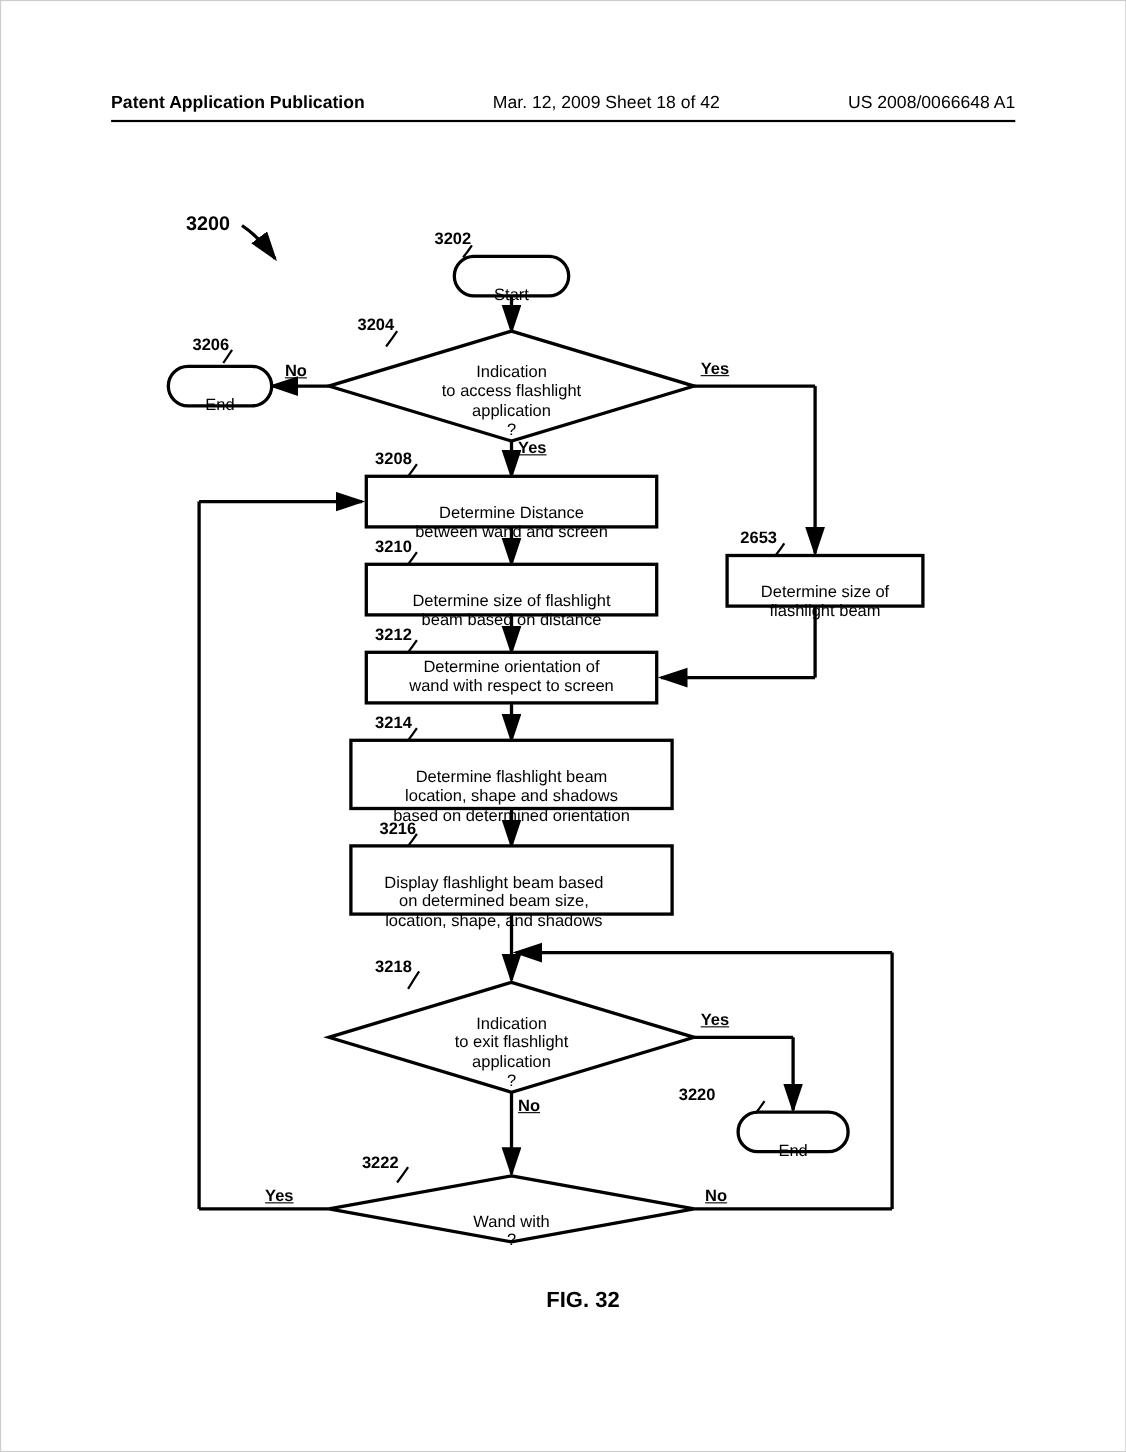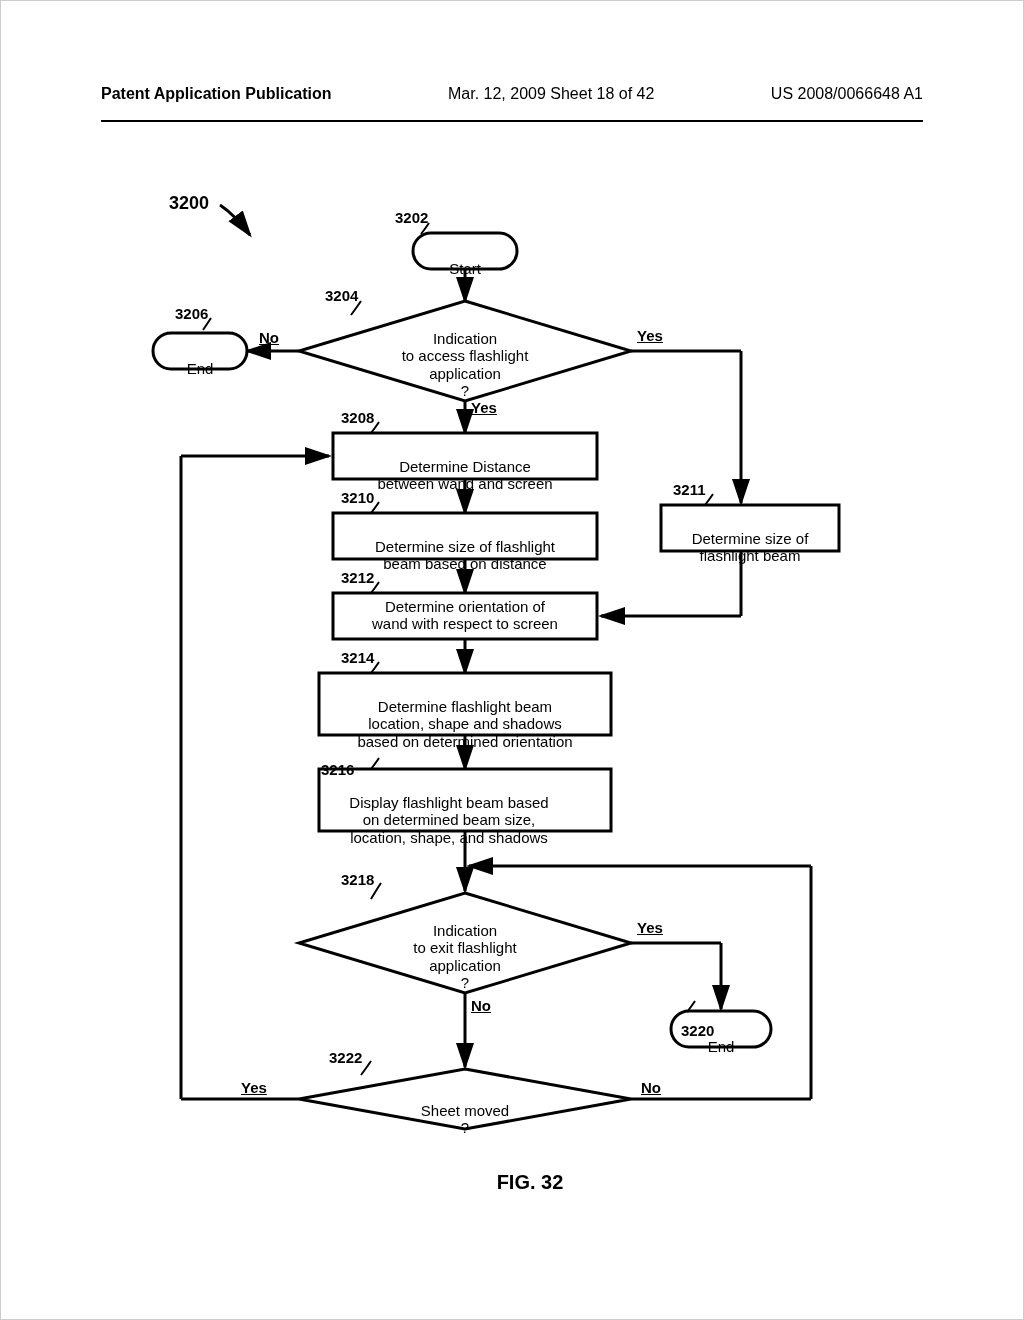--- a/index.html
+++ b/index.html
@@ -19,21 +19,21 @@
   }
   .hdr {
     position: absolute;
     top: 84px;
     left: 100px;
     right: 100px;
     display: flex;
     justify-content: space-between;
     font-size: 16px;
     border-bottom: 2px solid #000;
-    padding-bottom: 17px;
+    padding-bottom: 6px;
   }
   .hdr .pub { font-weight: bold; }
   .fig-title {
     position: absolute;
     left: 0;
     right: 0;
     text-align: center;
     font-weight: bold;
     font-size: 20px;
     margin-left: 36px;
@@ -169,46 +169,46 @@
   <div class="node-text" style="left:332px; top:438px; width:264px; white-space:pre-line;">Determine Distance
 between wand and screen</div>
   <div class="label" style="left:340px; top:408px;">3208</div>
 
   <div class="node-text" style="left:332px; top:518px; width:264px; white-space:pre-line;">Determine size of flashlight
 beam based on distance</div>
   <div class="label" style="left:340px; top:488px;">3210</div>
 
   <div class="node-text" style="left:660px; top:510px; width:178px; white-space:pre-line;">Determine size of
 flashlight beam</div>
-  <div class="label" style="left:672px; top:480px;">3211</div>
+  <div class="label" style="left:672px; top:480px;">2653</div>
 
   <div class="node-text" style="left:332px; top:578px; width:264px; white-space:pre-line;">Determine orientation of
 wand with respect to screen</div>
   <div class="label" style="left:340px; top:568px;">3212</div>
 
   <div class="node-text" style="left:318px; top:678px; width:292px; white-space:pre-line;">Determine flashlight beam
 location, shape and shadows
 based on determined orientation</div>
   <div class="label" style="left:340px; top:648px;">3214</div>
 
   <div class="node-text" style="left:318px; top:774px; width:260px; white-space:pre-line;">Display flashlight beam based
 on determined beam size,
 location, shape, and shadows</div>
-  <div class="label" style="left:320px; top:744px;margin-top:16px;">3216</div>
+  <div class="label" style="left:344px; top:744px;">3216</div>
 
   <div class="node-text" style="left:340px; top:902px; width:248px; white-space:pre-line;">Indication
 to exit flashlight
 application
 ?</div>
   <div class="label" style="left:340px; top:870px;">3218</div>
 
   <div class="node-text" style="left:670px; top:1018px; width:100px;">End</div>
-  <div class="label" style="left:680px; top:986px;margin-top:35px;">3220</div>
-
-  <div class="node-text" style="left:340px; top:1082px; width:248px; white-space:pre-line;">Sheet moved
+  <div class="label" style="left:616px; top:986px;">3220</div>
+
+  <div class="node-text" style="left:340px; top:1082px; width:248px; white-space:pre-line;">Wand with
 ?</div>
   <div class="label" style="left:328px; top:1048px;">3222</div>
 
   <div class="edge-label" style="left:258px; top:328px;">No</div>
   <div class="edge-label" style="left:636px; top:326px;">Yes</div>
   <div class="edge-label" style="left:470px; top:398px;">Yes</div>
 
   <div class="edge-label" style="left:636px; top:918px;">Yes</div>
   <div class="edge-label" style="left:470px; top:996px;">No</div>
 

